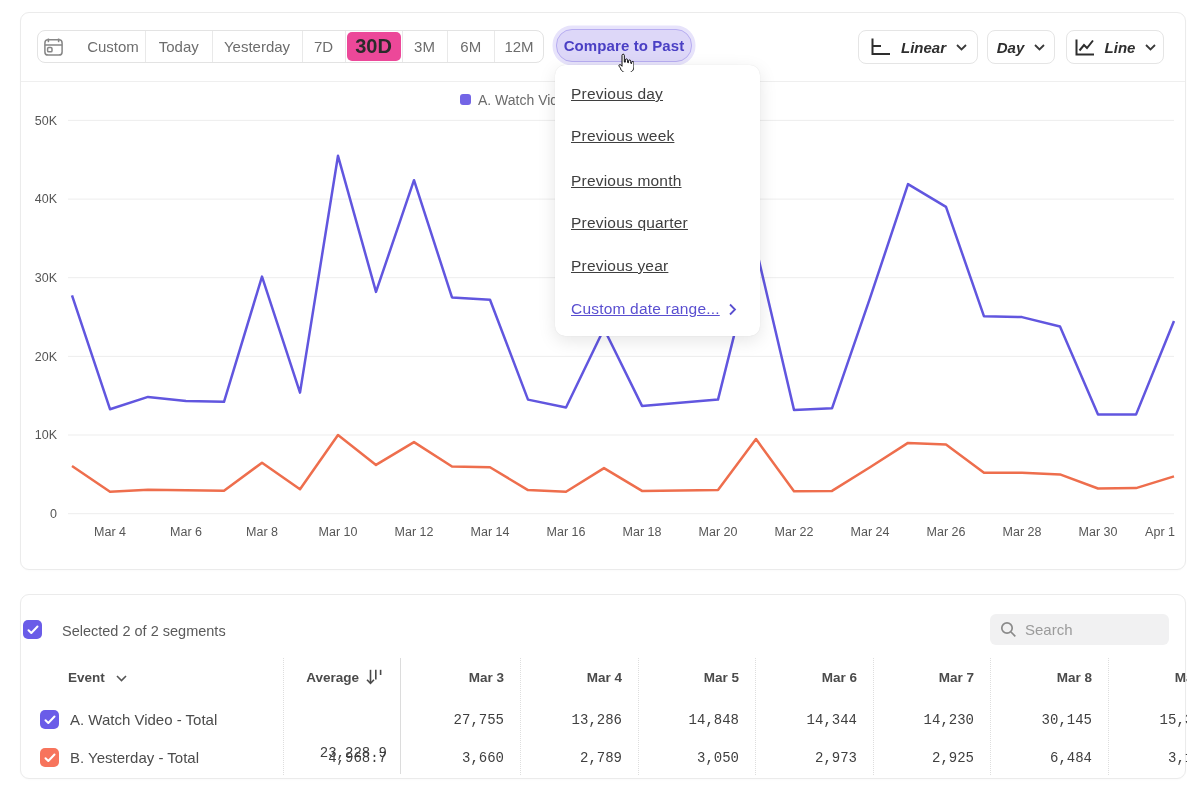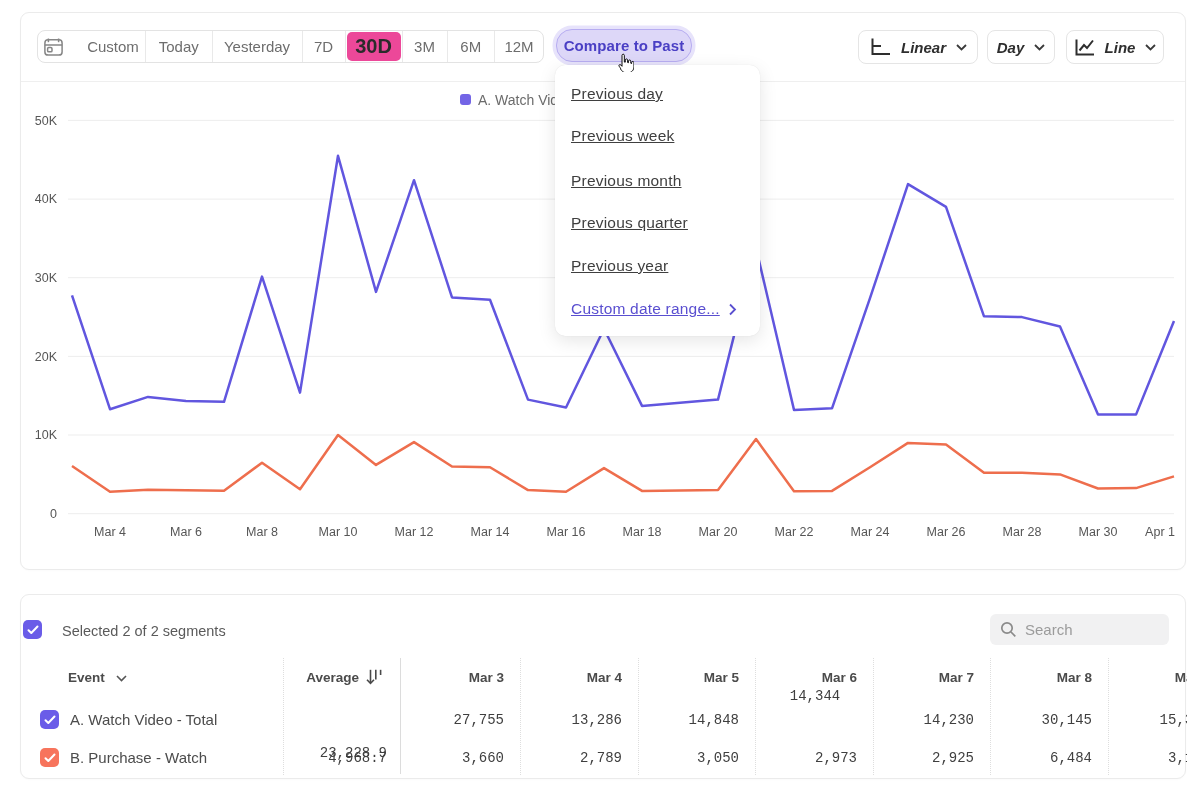--- a/index.html
+++ b/index.html
@@ -192,33 +192,33 @@
       <svg width="12" height="10" viewBox="0 0 12 10" fill="none" stroke="#fff" stroke-width="2" stroke-linecap="round" stroke-linejoin="round">
         <path d="M1.5 5.2 L4.3 8 L10.5 1.5"></path>
       </svg>
     </div>
   </div>
 <div class="rowlab" style="left:70px; top:711px;">A. Watch Video - Total</div>
 <div class="td num" style="left:287px; top:745px; width:100px;">23,228.9</div>
 <div class="td num" style="left:420px; top:712px; width:84px;">27,755</div>
 <div class="td num" style="left:538px; top:712px; width:84px;">13,286</div>
 <div class="td num" style="left:655px; top:712px; width:84px;">14,848</div>
-<div class="td num" style="left:773px; top:688px; width:84px;text-align:center;">14,344</div>
+<div class="td num" style="left:773px; top:712px; width:84px;">14,344</div>
 <div class="td num" style="left:890px; top:712px; width:84px;">14,230</div>
 <div class="td num" style="left:1008px; top:712px; width:84px;">30,145</div>
 <div class="td num" style="left:1126px; top:712px; width:84px;">15,379</div>
 
 <div class="abs" style="left:40px; top:748px;">
     <div class="cb" style="background:#f7745c;">
       <svg width="12" height="10" viewBox="0 0 12 10" fill="none" stroke="#fff" stroke-width="2" stroke-linecap="round" stroke-linejoin="round">
         <path d="M1.5 5.2 L4.3 8 L10.5 1.5"></path>
       </svg>
     </div>
   </div>
-<div class="rowlab" style="left:70px; top:749px;">B. Purchase - Watch</div>
+<div class="rowlab" style="left:70px; top:749px;">B. Yesterday - Total</div>
 <div class="td num" style="left:287px; top:750px; width:100px;">4,968.7</div>
 <div class="td num" style="left:420px; top:750px; width:84px;">3,660</div>
 <div class="td num" style="left:538px; top:750px; width:84px;">2,789</div>
 <div class="td num" style="left:655px; top:750px; width:84px;">3,050</div>
 <div class="td num" style="left:773px; top:750px; width:84px;">2,973</div>
 <div class="td num" style="left:890px; top:750px; width:84px;">2,925</div>
 <div class="td num" style="left:1008px; top:750px; width:84px;">6,484</div>
 <div class="td num" style="left:1126px; top:750px; width:84px;">3,102</div>
 
 <div class="vline" style="left:283px; top:658px; height:117px;"></div>

